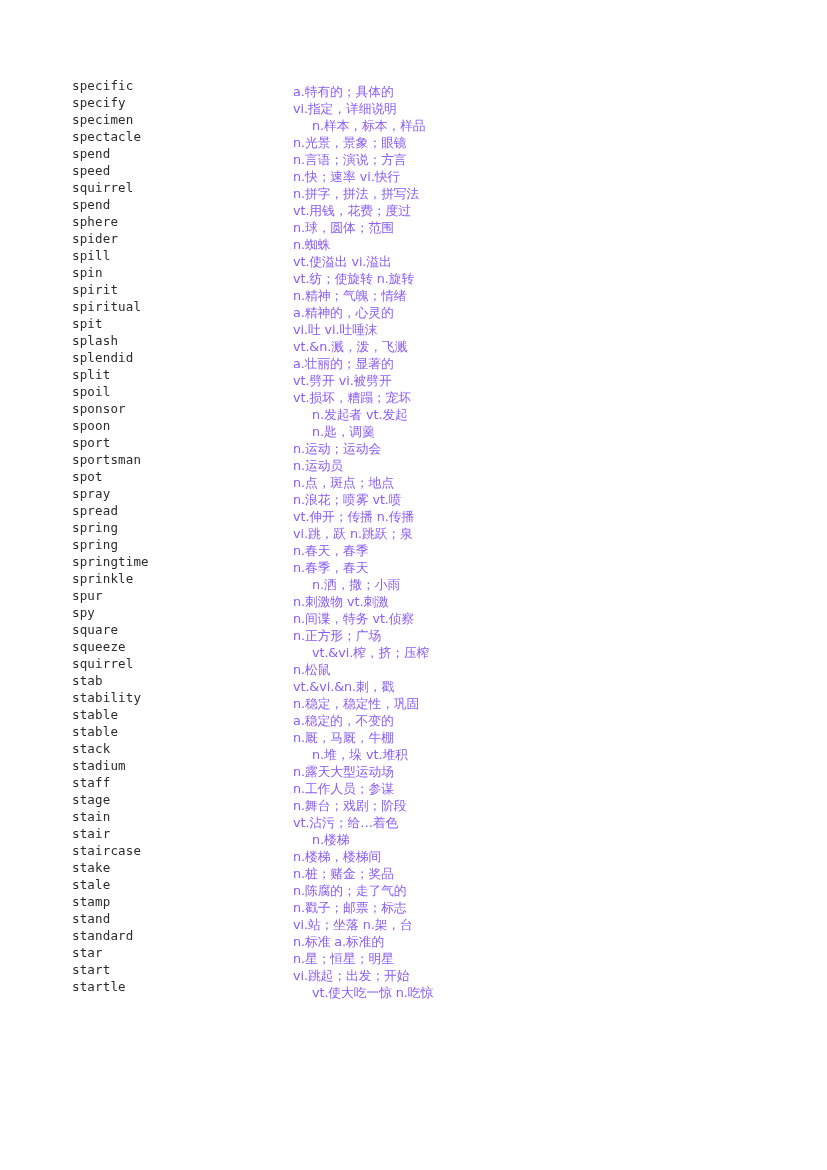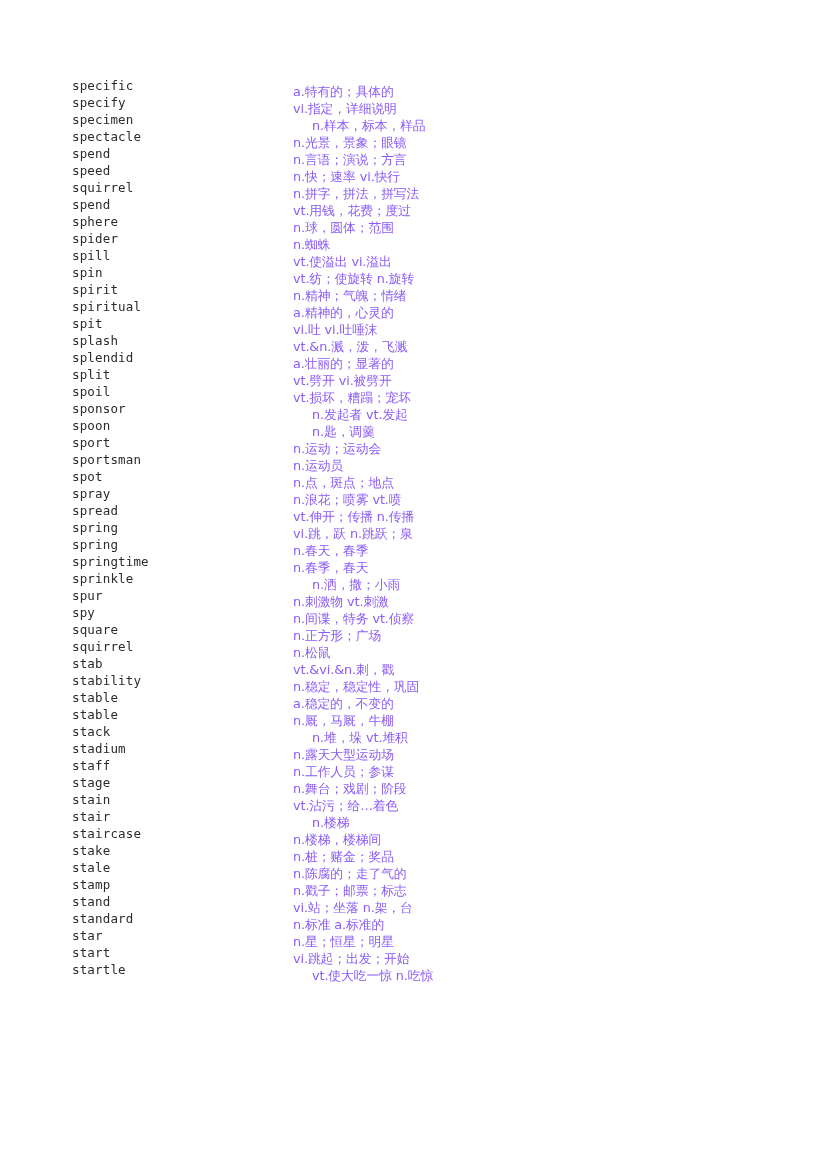--- a/index.html
+++ b/index.html
@@ -188,20 +188,24 @@
         <span class="definition">n.刺激物 vt.刺激</span>
       </div>
       <div class="row">
         <span class="term">spy</span>
         <span class="definition">n.间谍，特务 vt.侦察</span>
       </div>
       <div class="row">
         <span class="term">square</span>
         <span class="definition">n.正方形；广场</span>
       </div>
+      <div class="row indent">
+        <span class="term">squeeze</span>
+        <span class="definition">vt.&amp;vi.榨，挤；压榨</span>
+      </div>
       <div class="row">
         <span class="term">squirrel</span>
         <span class="definition">n.松鼠</span>
       </div>
       <div class="row">
         <span class="term">stab</span>
         <span class="definition">vt.&amp;vi.&amp;n.刺，戳</span>
       </div>
       <div class="row">
         <span class="term">stability</span>

